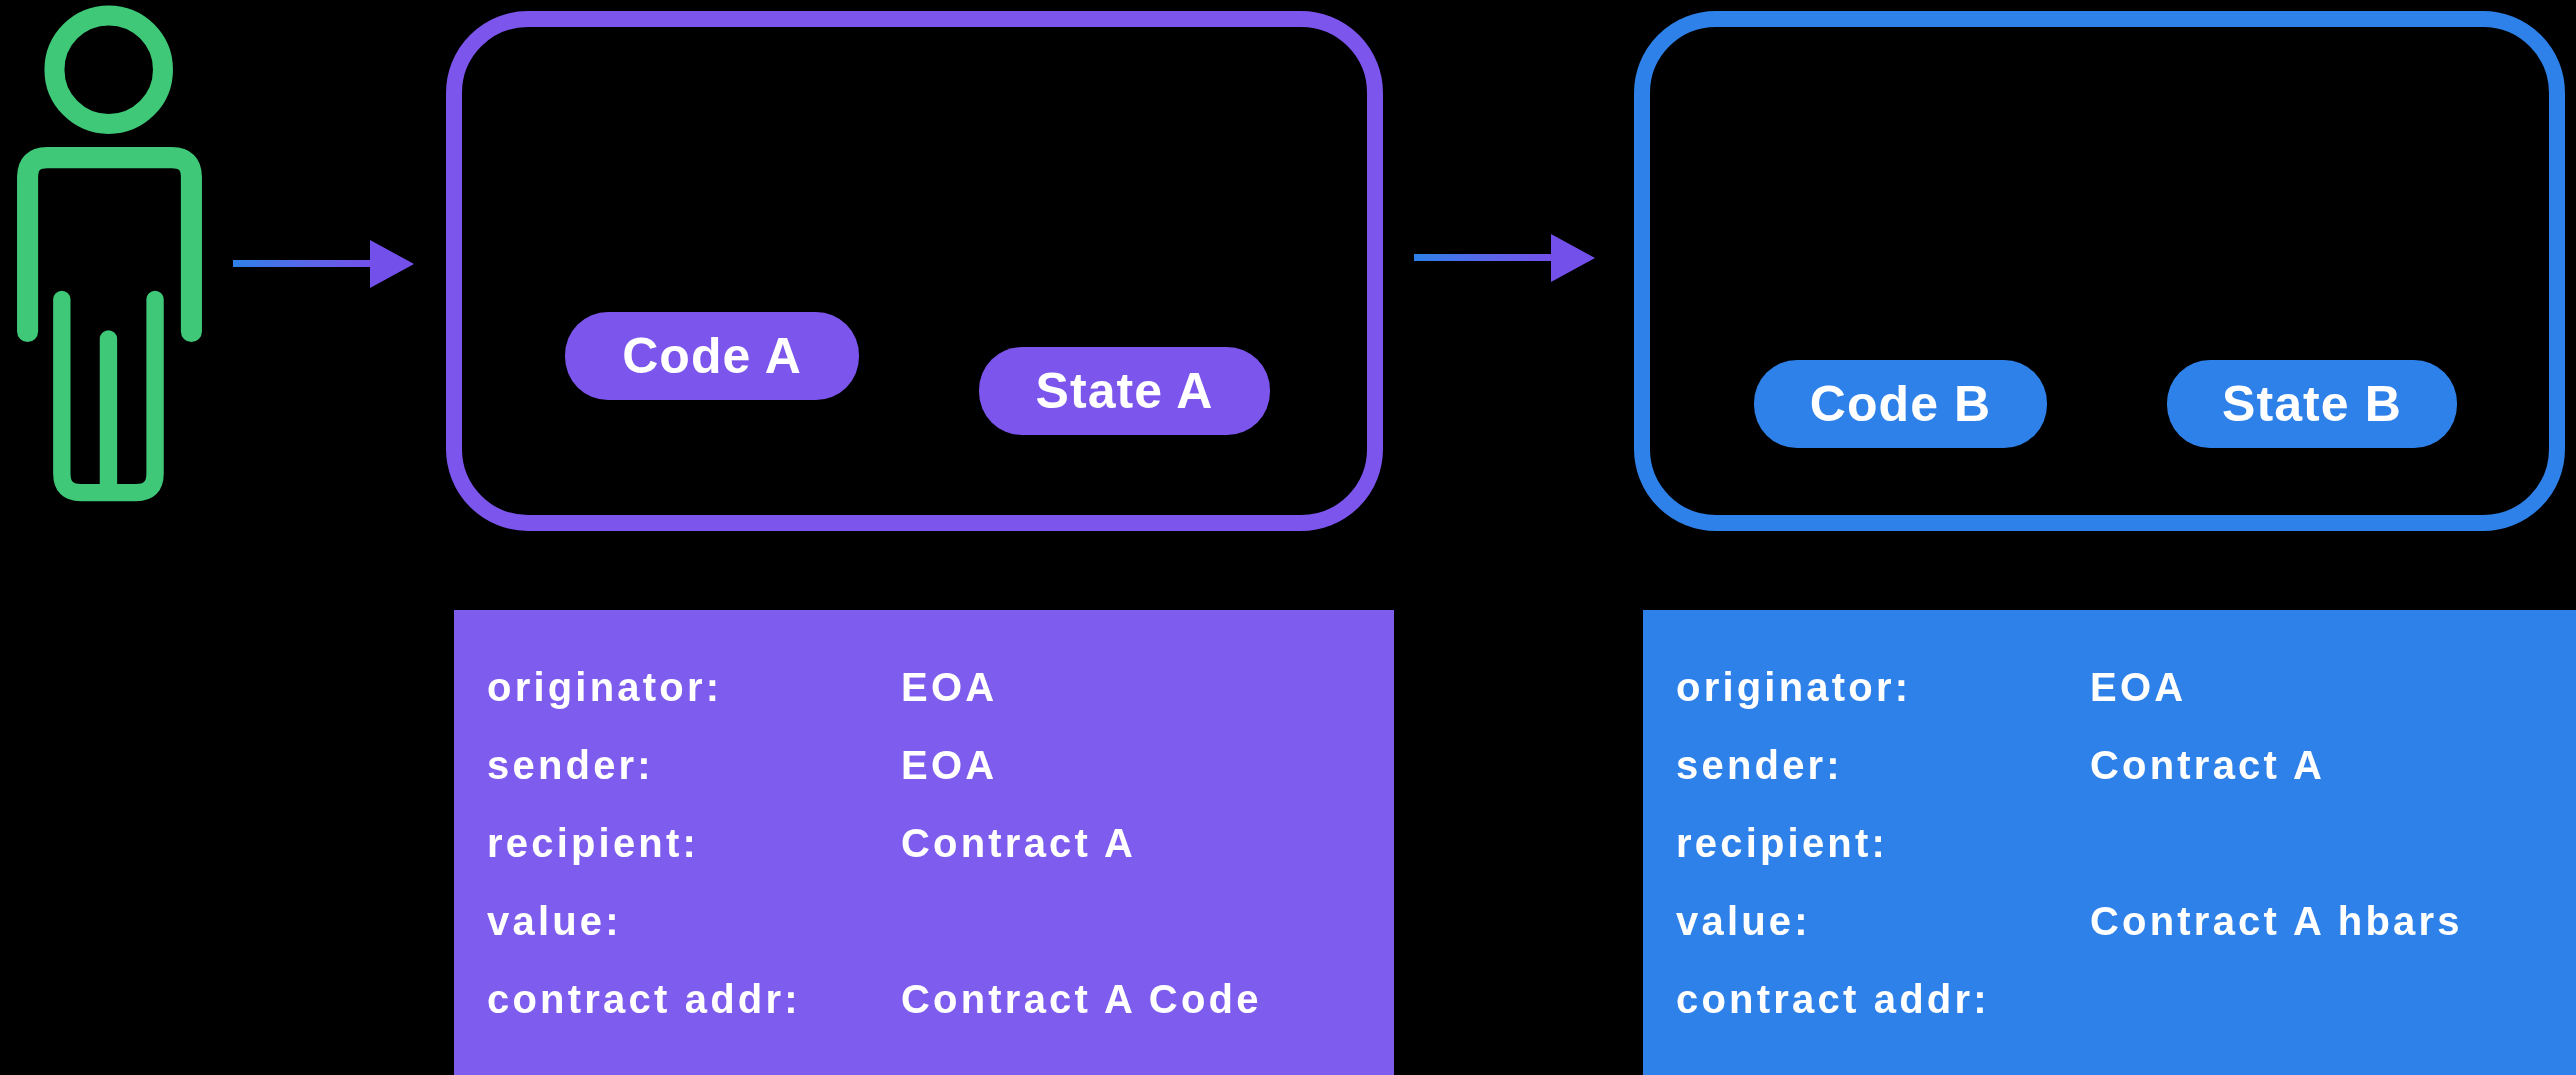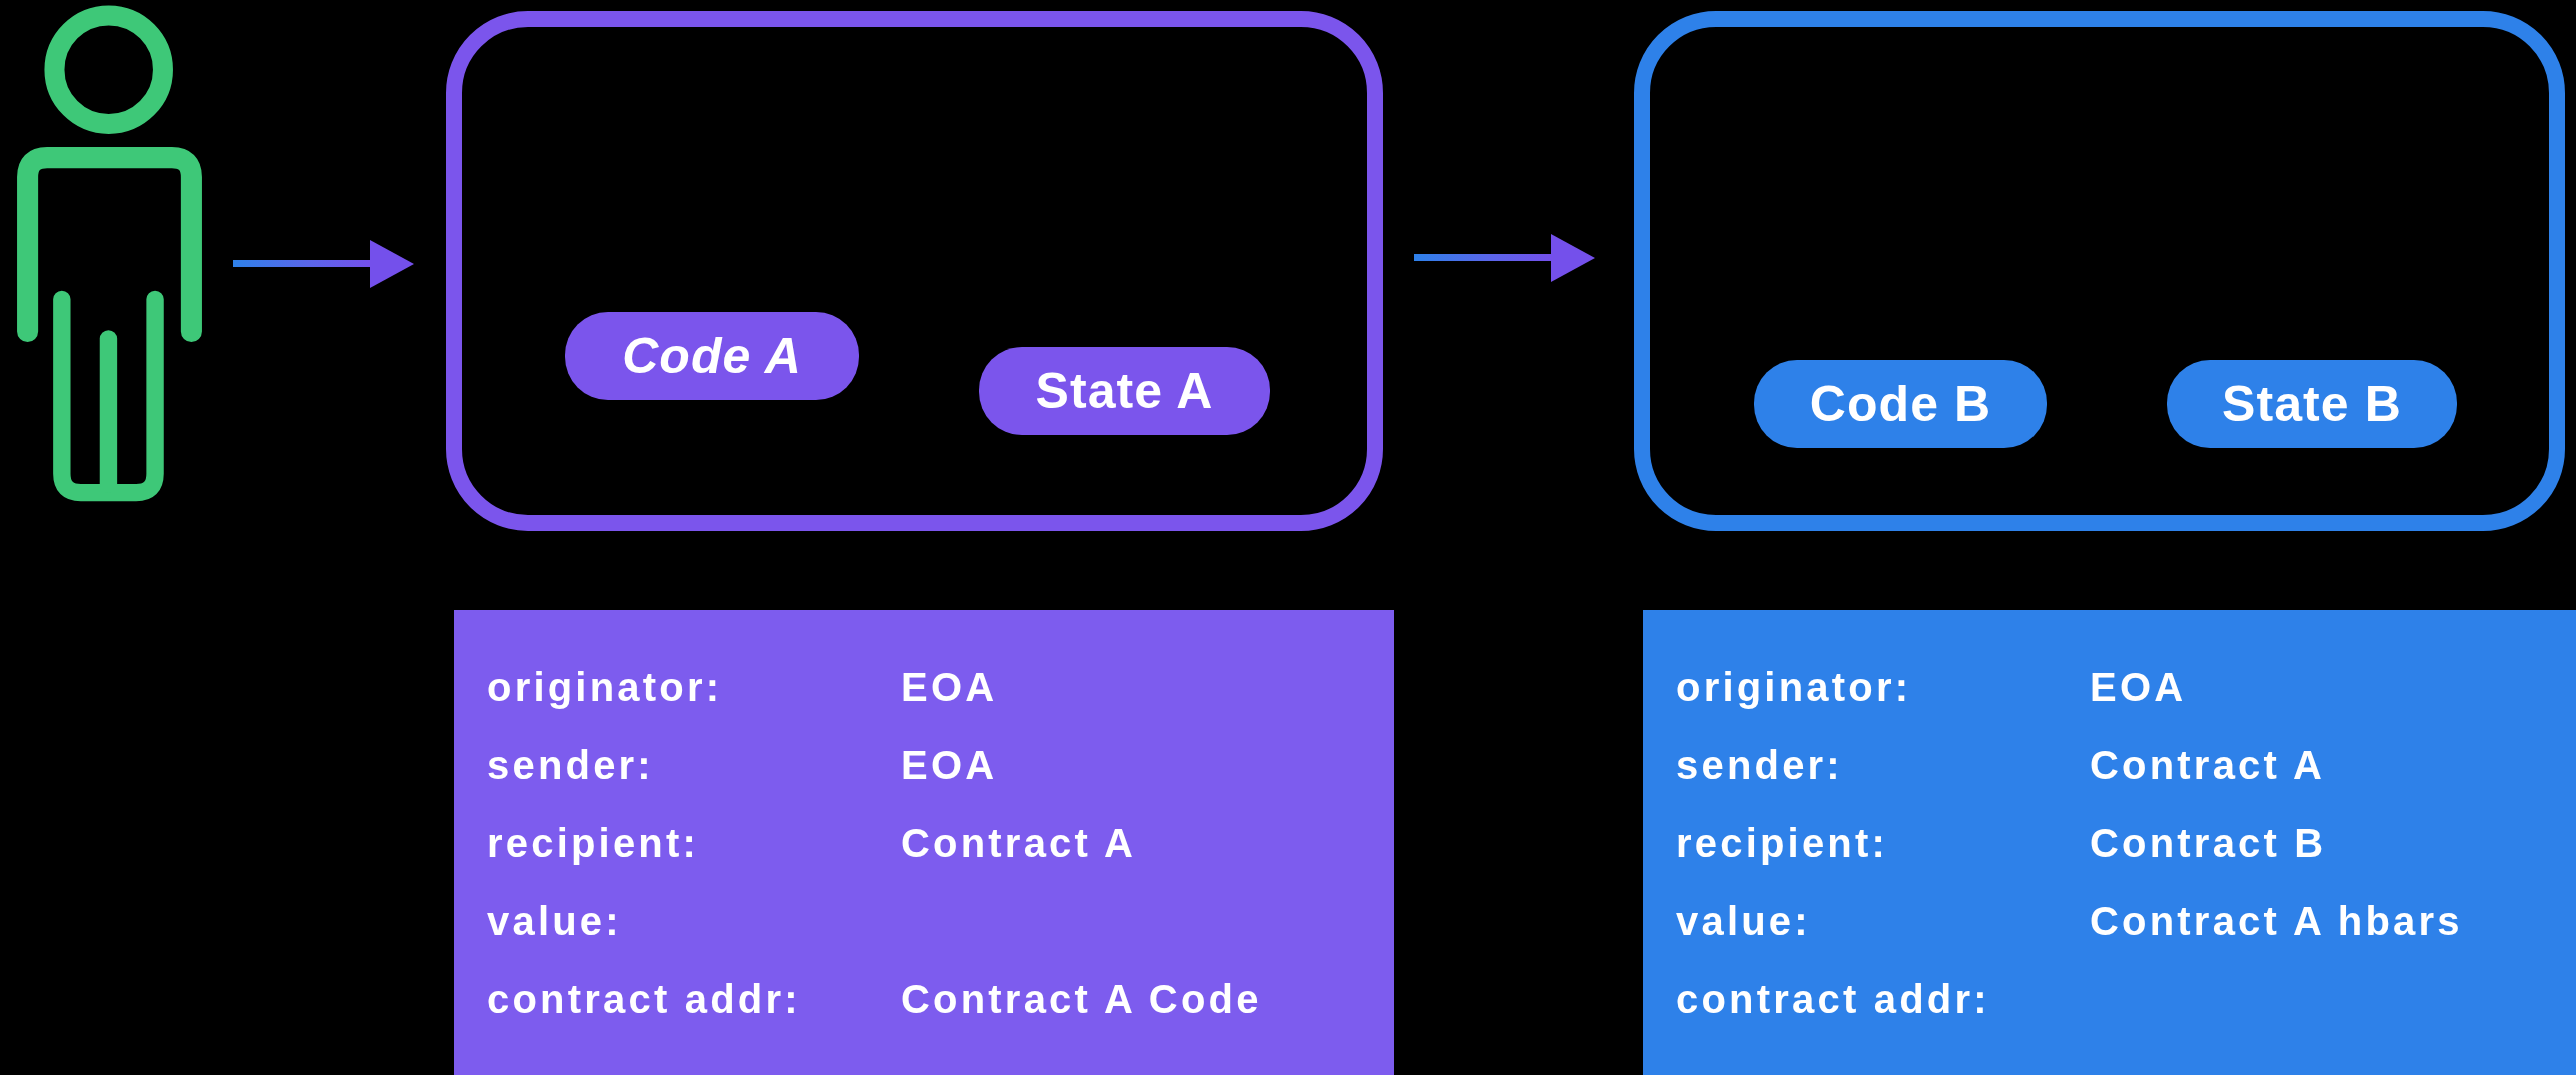--- a/index.html
+++ b/index.html
@@ -42,21 +42,21 @@
 
   
   .pill{
     position:absolute;top:312px;height:88px;
     border-radius:43px;
     display:flex;align-items:center;justify-content:center;
     color:#FFFFFF;font-size:50px;letter-spacing:1.1px;
   }
   .pill.purple{background:#7B55EC;}
   .pill.blue{background:#2E81E9;margin-top:48px;}
-  .pill-code-a{left:565px;width:294px;font-style:italic;}
+  .pill-code-a{left:565px;width:294px;}
   .pill-state-a{left:979px;width:291px;margin-top:35px;}
   .pill-code-b{left:1754px;width:293px;}
   .pill-state-b{left:2167px;width:290px;}
 
   
   .panel{
     position:absolute;top:610px;height:465px;
     box-sizing:border-box;
     padding:38px 0 0 33px;
     color:#FFFFFF;
@@ -134,21 +134,20 @@
     <div class="prow">
       <span class="lbl">originator:</span>
       <span class="val">EOA</span>
     </div>
     <div class="prow">
       <span class="lbl">sender:</span>
       <span class="val">Contract A</span>
     </div>
     <div class="prow">
       <span class="lbl">recipient:</span>
-      <span class="val">Contract B</span>
     </div>
     <div class="prow">
       <span class="lbl">value:</span>
       <span class="val">Contract A hbars</span>
     </div>
     <div class="prow">
       <span class="lbl">contract addr:</span>
     </div>
   </div>
 

